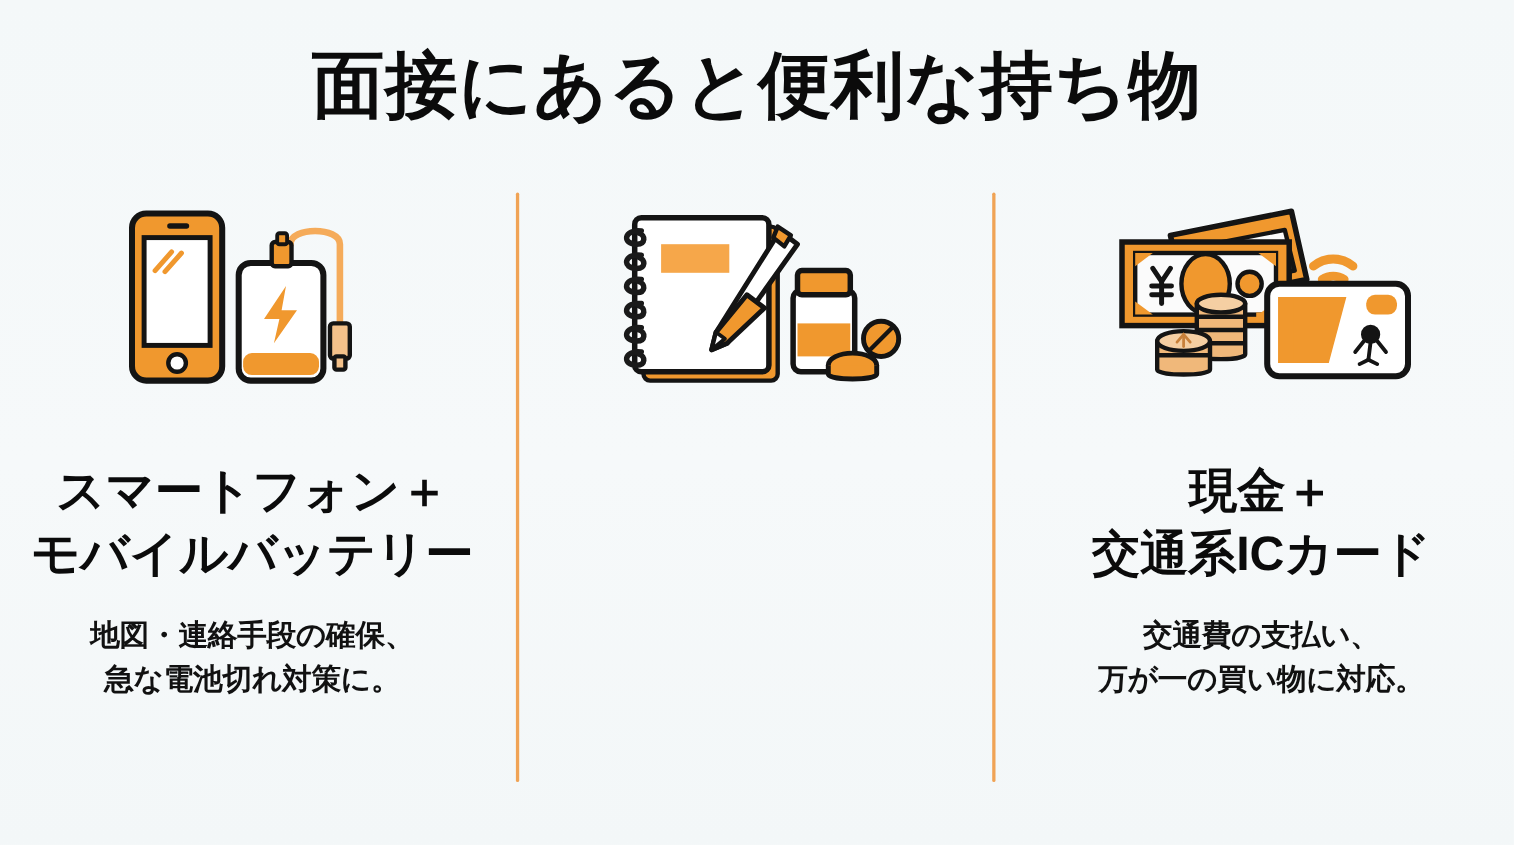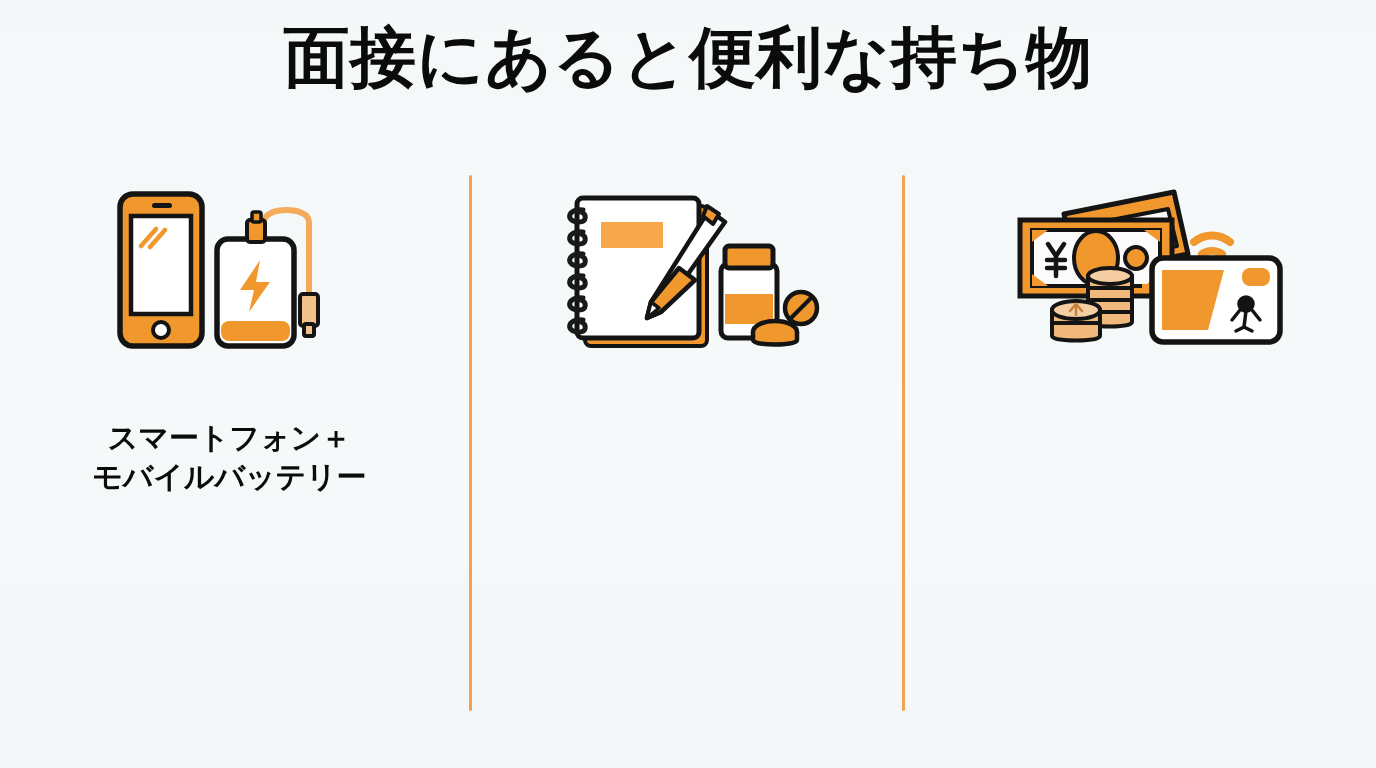--- a/index.html
+++ b/index.html
@@ -11,21 +11,21 @@
   }
   .page {
     position:relative;
     width:1376px; height:768px;
     background:linear-gradient(180deg,#f4f8f9 0%,#f6f9fa 55%,#f3f7f8 100%);
   }
 
   
   .title {
     position:absolute;
-    top:20px; left:0; right:0;
+    top:40px; left:0; right:0;
     text-align:center;
     font-size:66px;
     font-weight:bold;
     letter-spacing:0.01em;
     color:#0b0b0b;
     line-height:1.15;
     white-space:nowrap;
   }
 
   
@@ -79,21 +79,21 @@
   .body {
     font-size:27px;
     font-weight:bold;
     color:#111;
     text-align:center;
     line-height:1.45;
     margin-top:26px;
     white-space:pre-line;
     letter-spacing:-0.01em;
   }
-  .col-1 .heading, .col-3 .heading { font-size:30px; }
+  .col-1 .heading, .col-3 .heading { font-size:44px; }
   .col-2 .heading { font-size:34px; }
 </style>
 </head>
 <body>
 
 <div class="page">
 
   <h1 class="title">面接にあると便利な持ち物</h1>
 
   <div class="columns">
@@ -123,20 +123,22 @@
           <rect x="117" y="137" width="69" height="20" rx="8" fill="#f0982e"></rect>
 
           <rect x="143" y="36" width="18" height="22" rx="3" fill="#f0982e" stroke="#141414" stroke-width="4"></rect>
           <rect x="148" y="28" width="9" height="10" rx="2" fill="#f0982e" stroke="#141414" stroke-width="3.5"></rect>
 
           <path d="M156 76 L136 106 L150 106 L145 128 L166 98 L152 98 Z" fill="#f0982e"></path>
         </svg>
       </div>
       <div class="heading">スマートフォン＋
 モバイルバッテリー</div>
+      <div class="body">地図・連絡手段の確保、
+急な電池切れ対策に。</div>
     </div>
 
     <div class="col col-2">
       <div class="art">
         <svg width="270" height="180" viewBox="0 0 270 180" aria-hidden="true">
 
           <rect x="32" y="22" width="122" height="140" rx="6" fill="#f0982e" stroke="#141414" stroke-width="4"></rect>
 
           <rect x="24" y="14" width="122" height="140" rx="6" fill="#ffffff" stroke="#141414" stroke-width="5"></rect>
 
@@ -228,16 +230,20 @@
           <g stroke="#141414" stroke-width="3.5" fill="none" stroke-linecap="round">
             <circle cx="244" cy="120" r="7" fill="#141414"></circle>
             <path d="M244 127 L242 143"></path>
             <path d="M238 126 L230 136"></path>
             <path d="M250 126 L258 136"></path>
             <path d="M242 143 L234 147"></path>
             <path d="M242 143 L250 147"></path>
           </g>
         </svg>
       </div>
+      <div class="heading">現金＋
+交通系ICカード</div>
+      <div class="body">交通費の支払い、
+万が一の買い物に対応。</div>
     </div>
 
   </div>
 </div>
 
 </body></html>

